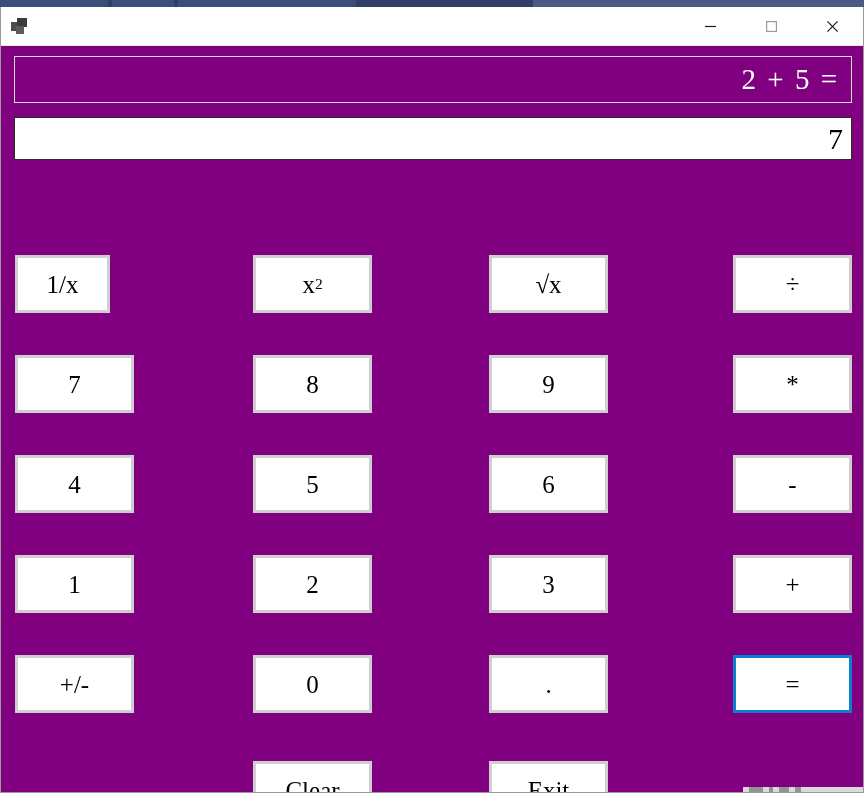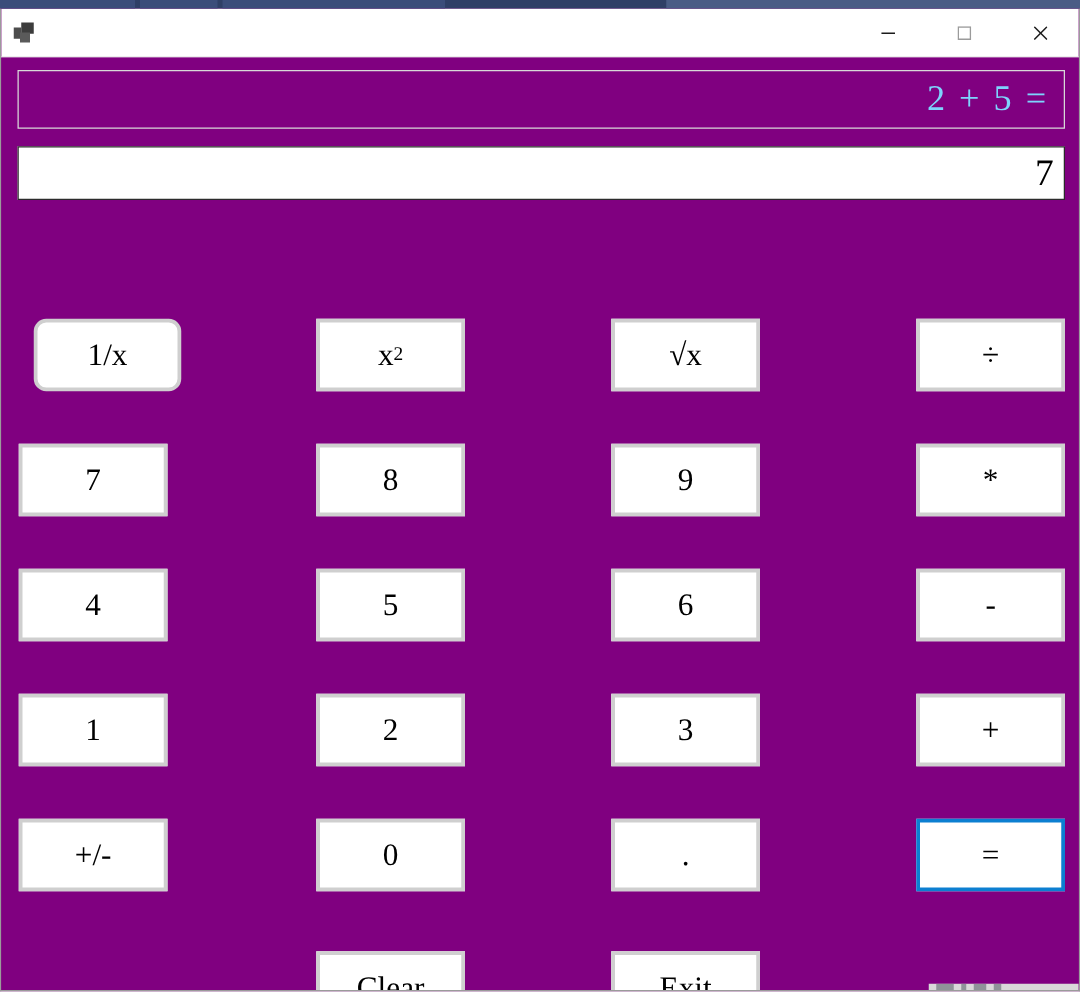--- a/index.html
+++ b/index.html
@@ -98,21 +98,21 @@
   #expression-display {
     position: absolute;
     left: 13px; top: 10px;
     width: 838px; height: 47px;
     background: #800080;
     border: 1px solid #d8d8d8;
     display: flex;
     align-items: center;
     justify-content: flex-end;
     padding-right: 12px;
-    color: #7dd3fc;
+    color: #ffffff;
     font-family: "Liberation Serif", serif;
     font-size: 29px;
     letter-spacing: 2px;
   }
 
   
   #result-display {
     position: absolute;
     left: 13px; top: 71px;
     width: 838px; height: 43px;
@@ -204,21 +204,21 @@
     </div>
   </div>
 
   <div id="calc-body">
 
     <div id="expression-display">2 + 5 =</div>
 
     <div id="result-display">7</div>
 
     <div id="keypad">
-        <button class="calc-btn" style="left: 26px; top: 209px; width: 118px; height: 58px; border-radius: 10px;">
+        <button class="calc-btn" style="left: 14px; top: 209px; width: 95px; height: 58px;">
           <span>1/x</span>
         </button>
         <button class="calc-btn" style="left: 252px; top: 209px; width: 119px; height: 58px;">
           <span>x</span>
           <sup>2</sup>
         </button>
         <button class="calc-btn" style="left: 488px; top: 209px; width: 119px; height: 58px;">
           <span>√x</span>
         </button>
         <button class="calc-btn" style="left: 732px; top: 209px; width: 119px; height: 58px;">

